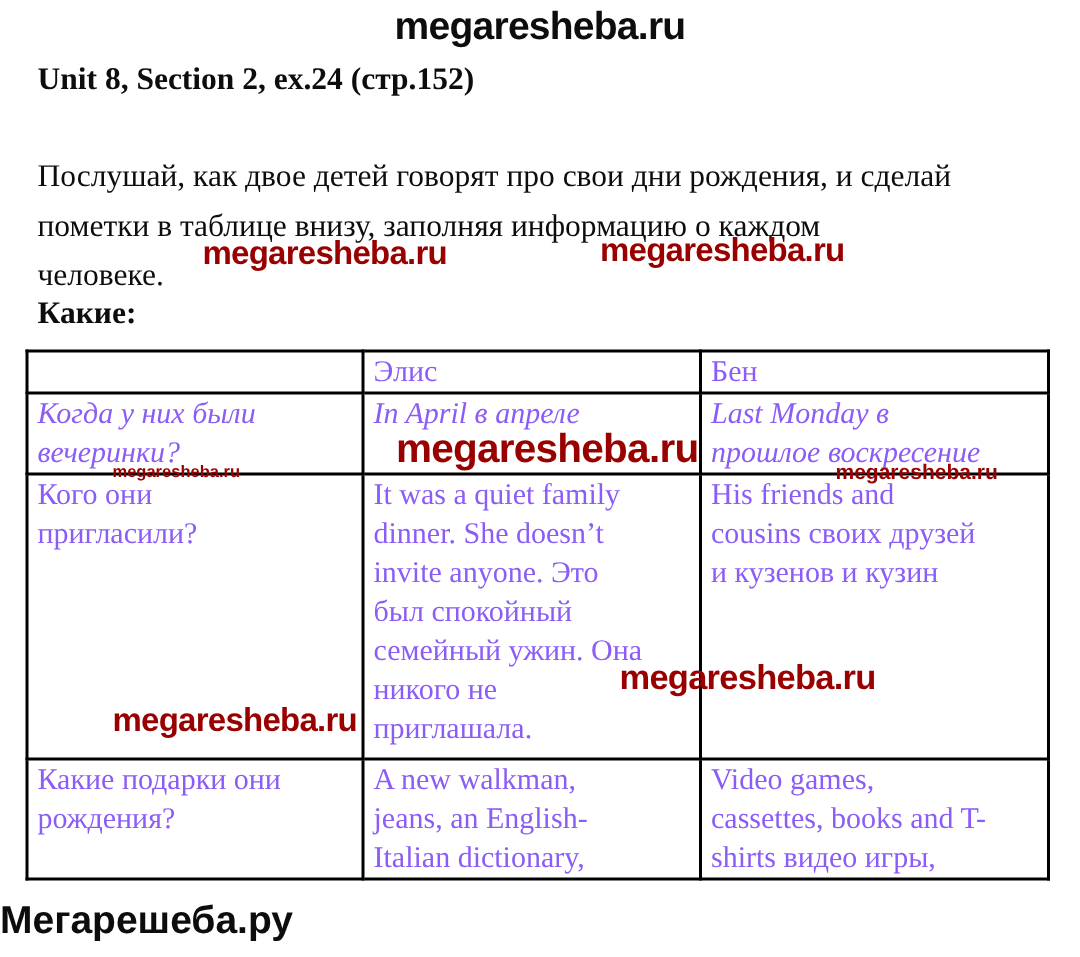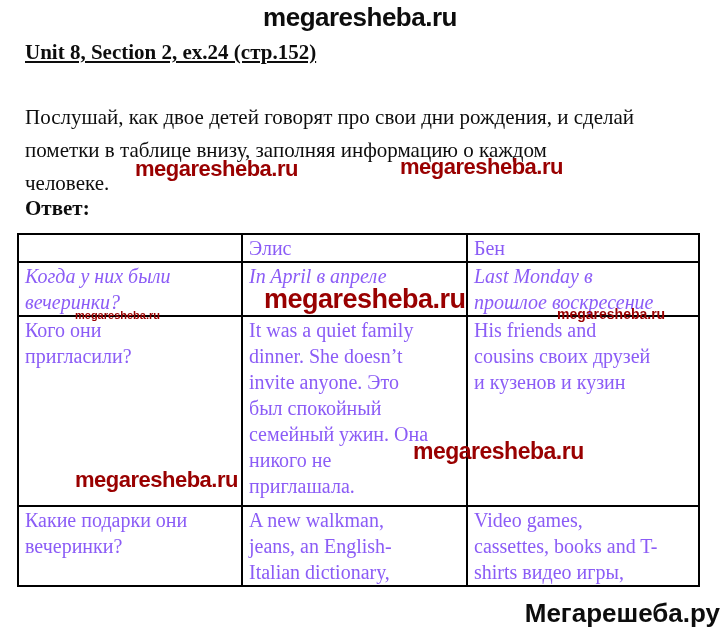--- a/index.html
+++ b/index.html
@@ -14,21 +14,21 @@
   }
   .site-header {
     position:absolute; top:2px; left:0; right:0;
     text-align:center;
     font-family:"Liberation Sans", sans-serif;
     font-weight:bold; font-size:26px; color:#0d0d0d;
     letter-spacing:-0.5px;
   }
   .exercise-heading {
     position:absolute; top:40px; left:25px;
-    font-weight:bold; font-size:21px; color:#0d0d0d;text-decoration:underline;
+    font-weight:bold; font-size:21px; color:#0d0d0d;
   }
   .task-text {
     position:absolute; top:85px; left:25px; width:678px;
     font-size:21px; line-height:33px;
     white-space:pre-line; color:#0d0d0d;margin-top:16px;
   }
   .answer-label {
     position:absolute; top:196px; left:25px;
     font-weight:bold; font-size:21px; color:#0d0d0d;
   }
@@ -49,21 +49,21 @@
   }
   .col-q   { width:224px; }
   .col-al  { width:225px; }
   .col-ben { width:232px; }
   tr.hdr td { height:26px; }
   tr.r1 td  { height:52px;font-style:italic; }
   tr.r2 td  { height:190px; }
   tr.r3 td  { height:74px; }
   .site-footer {
     position:absolute; top:598px; left:0; right:0;
-    text-align:right;
+    text-align:left;
     font-family:"Liberation Sans", sans-serif;
     font-weight:bold; font-size:26px; color:#0d0d0d;
   }
   .wm {
     position:absolute;
     font-family:"Liberation Sans", sans-serif;
     font-weight:bold;
     color:#990000;
     letter-spacing:-0.5px;
     line-height:1;
@@ -86,21 +86,21 @@
 
   <div class="exercise-heading">Unit 8, Section 2, ex.24 (стр.152)</div>
 
   <div class="task-text">Послушай, как двое детей говорят про свои дни рождения, и сделай
 пометки в таблице внизу, заполняя информацию о каждом
 человеке.</div>
 
   <span class="wm wm-task-1">megaresheba.ru</span>
   <span class="wm wm-task-2">megaresheba.ru</span>
 
-  <div class="answer-label">Ответ:</div>
+  <div class="answer-label">Какие:</div>
 
   <table class="answers">
     <colgroup>
       <col class="col-q">
         <col class="col-al">
         <col class="col-ben">
     </colgroup>
     <tbody>
         <tr class="hdr">
       <td></td>
@@ -123,21 +123,21 @@
 был спокойный
 семейный ужин. Она
 никого не
 приглашала.</td>
       <td>His friends and
 cousins своих друзей
 и кузенов и кузин</td>
     </tr>
     <tr class="r3">
       <td>Какие подарки они
-вечеринки?</td>
+рождения?</td>
       <td>A new walkman,
 jeans, an English-
 Italian dictionary,</td>
       <td>Video games,
 cassettes, books and T-
 shirts видео игры,</td>
     </tr>
   </tbody>
     </table>
 

